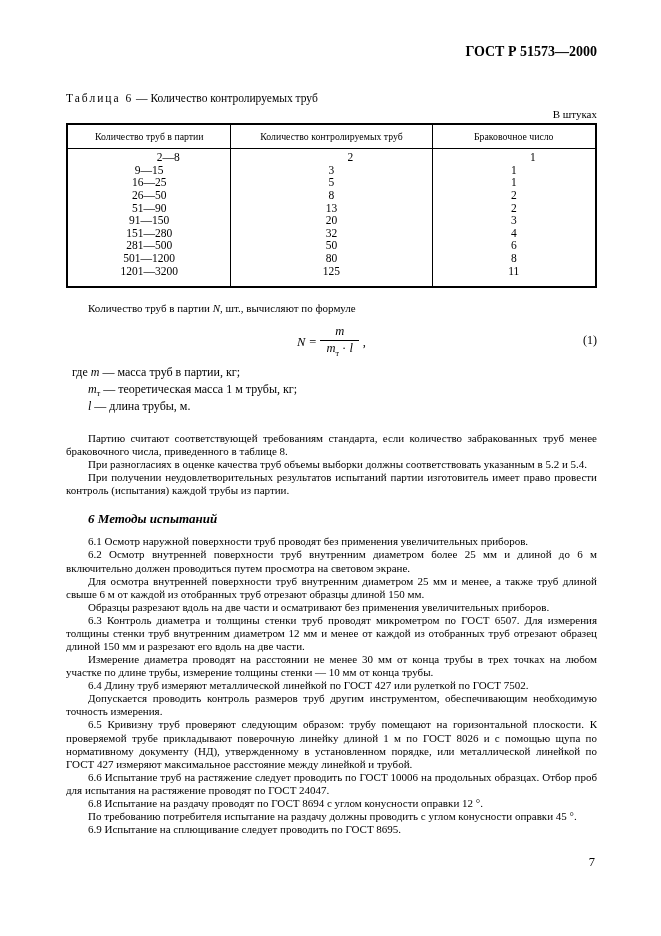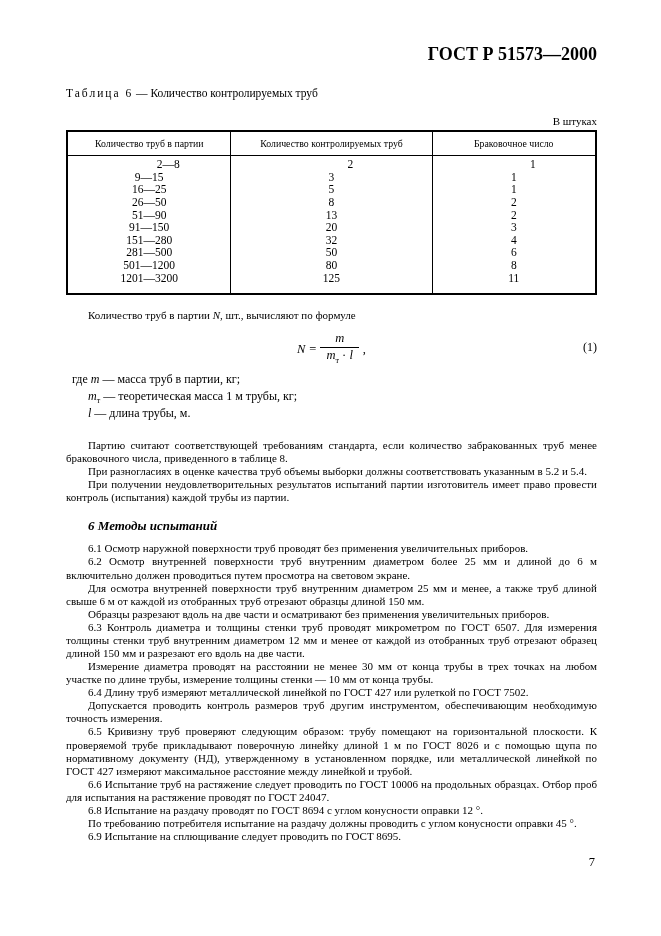--- a/index.html
+++ b/index.html
@@ -5,24 +5,24 @@
   html, body { margin: 0; padding: 0; background: #ffffff; }
   .page {
     width: 661px; height: 936px;
     background: #ffffff; color: #000000;
     font-family: "Liberation Serif", "DejaVu Serif", serif;
     position: relative; box-sizing: border-box;
     padding: 44px 64px 0 66px;
     overflow: hidden;
   }
   .doc-header {
-    text-align: right; font-weight: bold; font-size: 18px;
-    margin-bottom: 22px;
+    text-align: right; font-weight: bold; font-size: 14px;
+    margin-bottom: 32px;
   }
-  .table-caption { font-size: 11.5px; margin-bottom: 16px; }
+  .table-caption { font-size: 11.5px; margin-bottom: 4px; }
   .table-caption .cap-label { letter-spacing: 2px; }
   .units-note { text-align: right; font-size: 11px; margin-bottom: 3px; }
   table.t6 {
     width: 100%; border-collapse: collapse;
     font-size: 11.5px; table-layout: fixed;
     border: 2px solid #000;
     margin-bottom: 14px;
   }
   table.t6 th {
     border: 1px solid #000; font-weight: normal; font-size: 9.8px;

